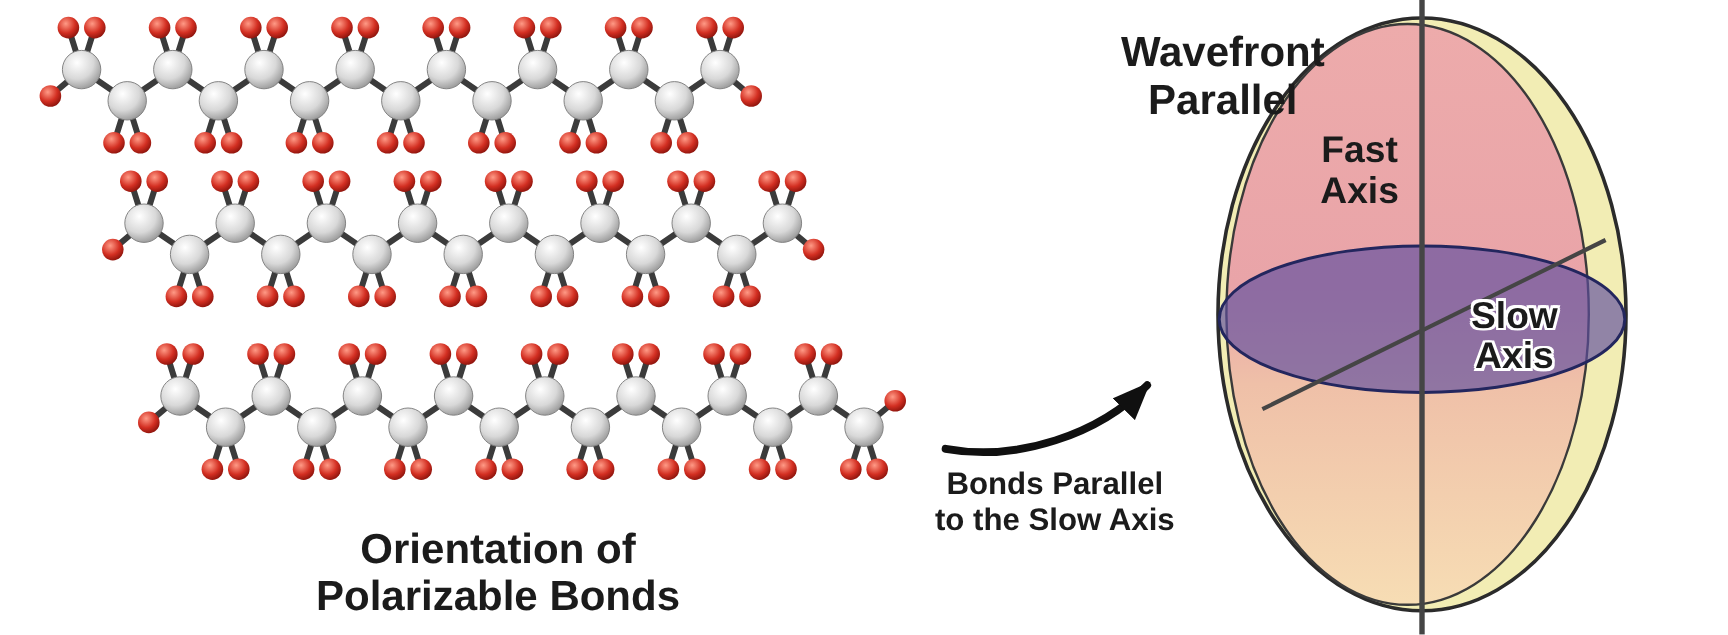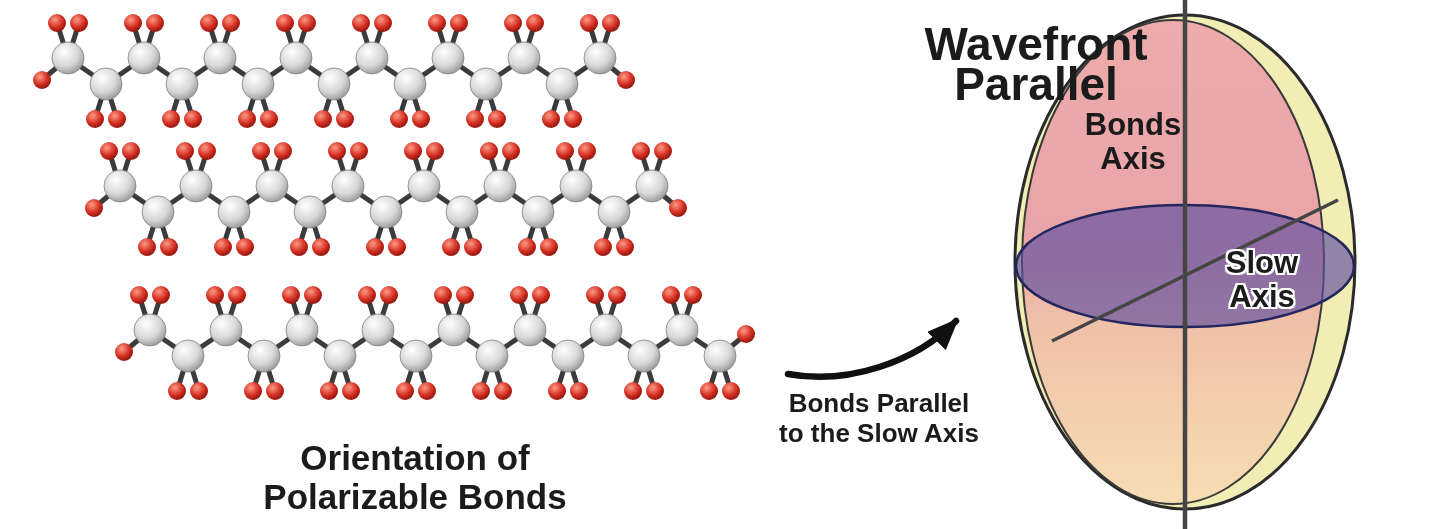--- a/index.html
+++ b/index.html
@@ -7,21 +7,21 @@
     position:relative;width:1440px;height:529px;background:#ffffff;
     overflow:hidden;font-family:"Liberation Sans",sans-serif;
   }
   #art{position:absolute;left:0;top:0;}
   .lbl{
     position:absolute;transform:translateX(-50%);text-align:center;
     font-weight:bold;color:#1b1b1b;white-space:nowrap;
   }
   .lbl-orientation{left:415px;top:438px;font-size:35px;line-height:39px;}
   .lbl-arrow{left:879px;top:388px;font-size:26px;line-height:30px;}
-  .lbl-wavefront{left:1019px;top:24px;font-size:46px;line-height:40px;margin-left:17px;}
+  .lbl-wavefront{left:1019px;top:24px;font-size:35px;line-height:40px;}
   .lbl-fast{left:1133px;top:108px;font-size:31px;line-height:34px;}
   .lbl-slow{
     left:1262px;top:246px;font-size:31px;line-height:34px;
     text-shadow:-2px -2px 0 #fff,0 -2px 0 #fff,2px -2px 0 #fff,
                 -2px 0 0 #fff,2px 0 0 #fff,
                 -2px 2px 0 #fff,0 2px 0 #fff,2px 2px 0 #fff;
     text-align:center;
   }
 </style>
 </head>
@@ -378,21 +378,21 @@
     <div>Orientation of</div>
     <div>Polarizable Bonds</div>
   </div>
 
   <div class="lbl lbl-wavefront">
     <div>Wavefront</div>
     <div>Parallel</div>
   </div>
 
   <div class="lbl lbl-fast">
-    <div>Bonds</div>
+    <div>Fast</div>
     <div>Axis</div>
   </div>
 
   <div class="lbl lbl-slow">
     <div>Slow</div>
     <div>Axis</div>
   </div>
 
 </div>
 

